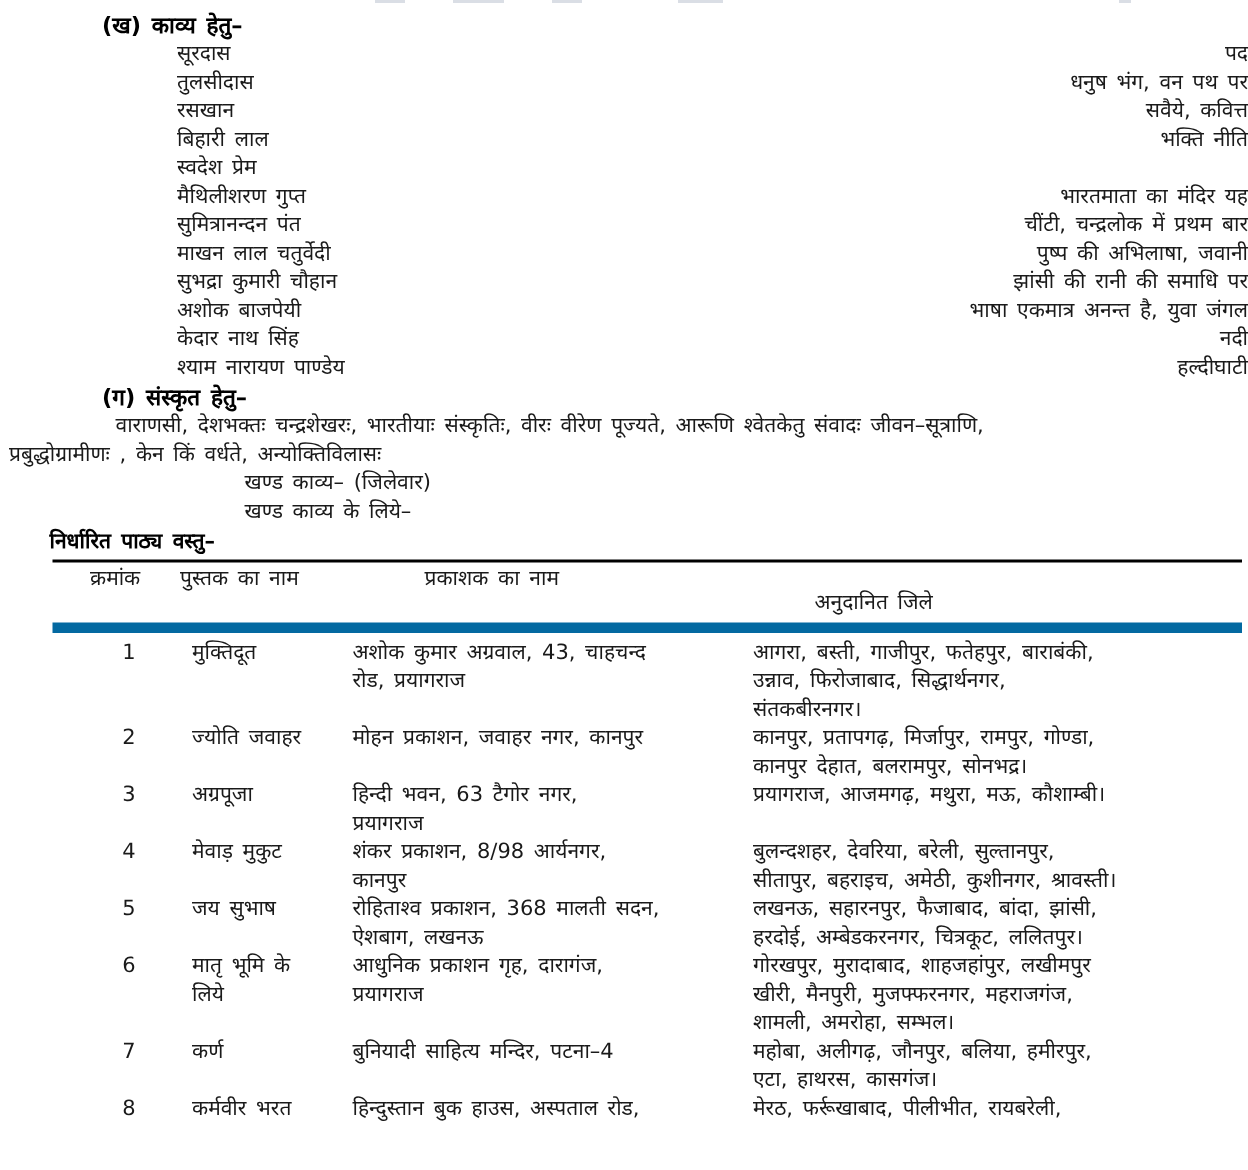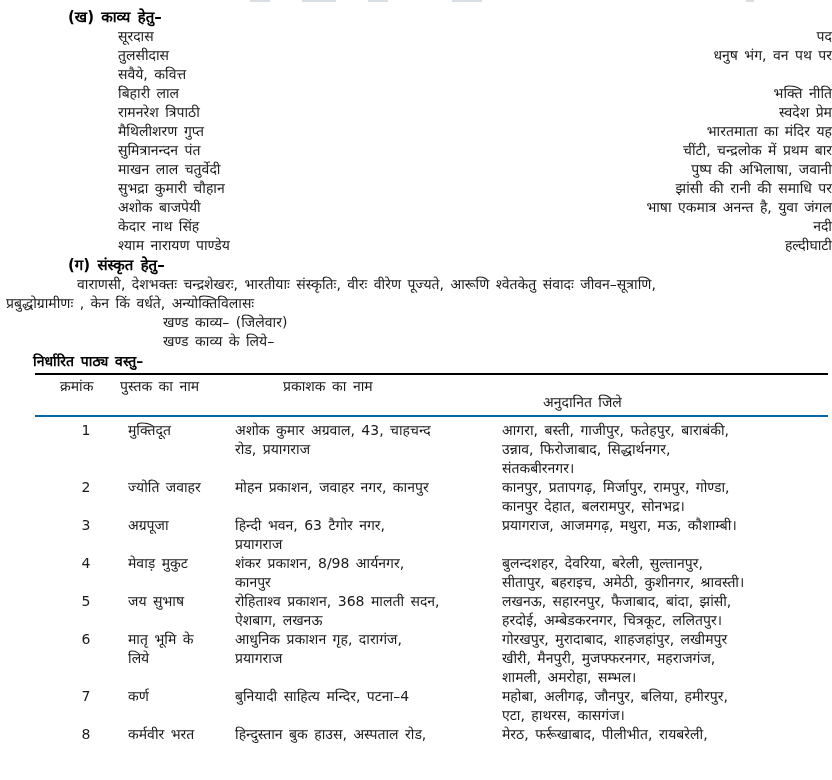--- a/index.html
+++ b/index.html
@@ -41,21 +41,21 @@
   .table-title {
     font-weight:700; color:#000;
     font-size:14px; line-height:20px;
     padding-left:33px; margin:0;
   }
 
   .tbl { margin:2px 4px 0 35px; border-top:2px solid #000; }
   .tbl-header {
     display:grid;
     grid-template-columns:85px 115px 267px 1fr;
-    border-bottom:2px solid #0369a1;
+    border-bottom:7px solid #0369a1;
     padding:2px 0 3px 0;
   }
   .hdr-serial    { padding-left:25px; }
   .hdr-publisher { padding-left:48px; }
   .hdr-districts { padding-left:41px;margin-top:16px; }
 
   .tbl-body { padding-top:4px; }
   .tbl-row {
     display:grid;
     grid-template-columns:93px 107px 267px 1fr;
@@ -81,28 +81,28 @@
 
     <div class="pair-row">
       <span class="poet">सूरदास</span>
       <span class="work">पद</span>
     </div>
     <div class="pair-row">
       <span class="poet">तुलसीदास</span>
       <span class="work">धनुष भंग, वन पथ पर</span>
     </div>
     <div class="pair-row">
+      <span class="poet">रसखान</span>
       <span class="work">सवैये, कवित्त</span>
     </div>
     <div class="pair-row">
       <span class="poet">बिहारी लाल</span>
       <span class="work">भक्ति नीति</span>
     </div>
     <div class="pair-row">
-      <span class="poet">रामनरेश त्रिपाठी</span>
       <span class="work">स्वदेश प्रेम</span>
     </div>
     <div class="pair-row">
       <span class="poet">मैथिलीशरण गुप्त</span>
       <span class="work shift-left">भारतमाता का मंदिर यह</span>
     </div>
     <div class="pair-row">
       <span class="poet">सुमित्रानन्दन पंत</span>
       <span class="work">चींटी, चन्द्रलोक में प्रथम बार</span>
     </div>

